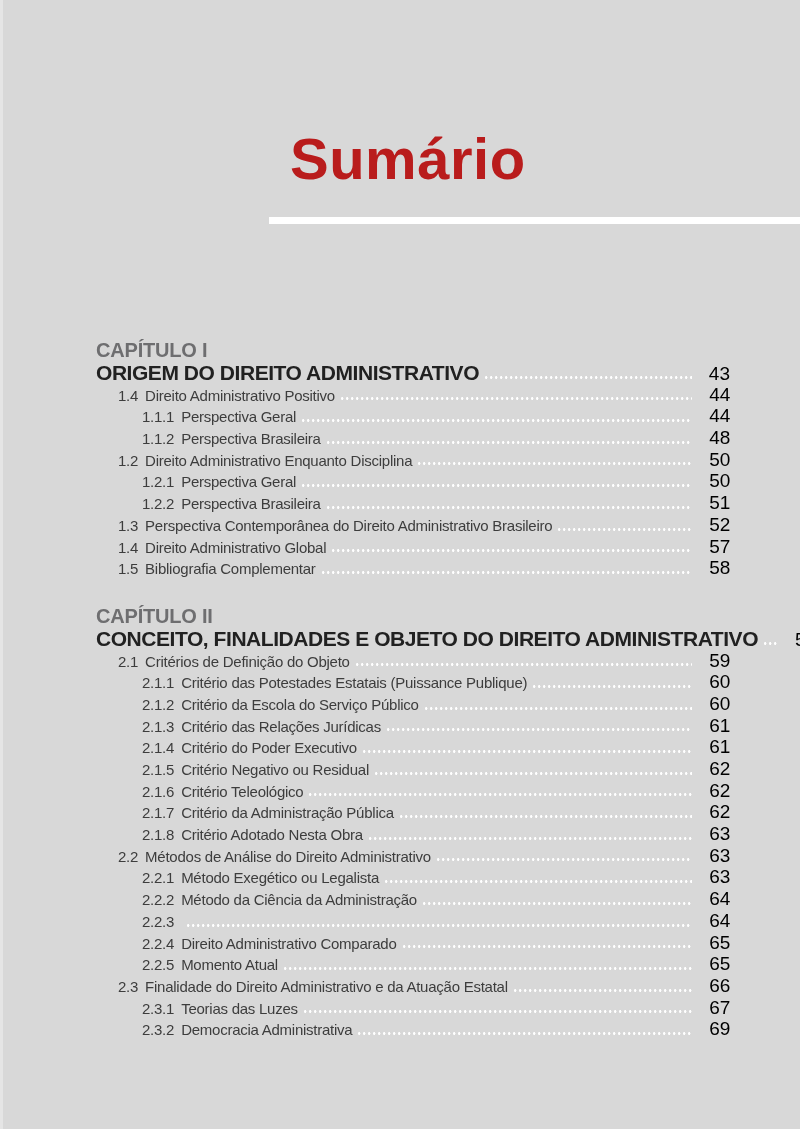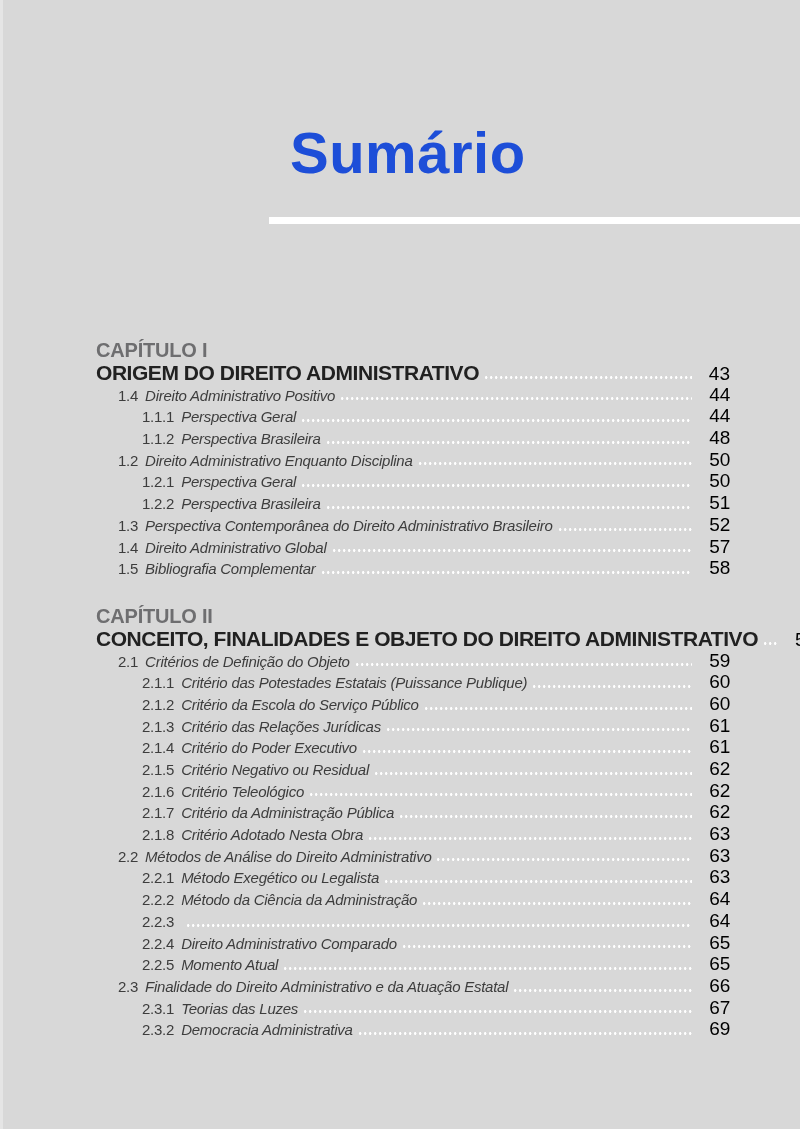--- a/index.html
+++ b/index.html
@@ -16,26 +16,26 @@
   .page-edge {
     position: absolute;
     left: 0; top: 0;
     width: 3px; height: 100%;
     background: #e5e5e5;
   }
 
   .title {
     position: absolute;
     left: 290px;
-    top: 121px;
+    top: 127px;
     margin: 0;
     font-size: 58px;
     line-height: 64px;
     font-weight: bold;
-    color: #1d4ed8;
+    color: #b91c1c;
     letter-spacing: 0.5px;
   }
 
   .rule {
     position: absolute;
     left: 269px;
     top: 217px;
     width: 531px;
     height: 7px;
     background: #ffffff;
@@ -76,21 +76,21 @@
 
   .entry {
     font-size: 15px;
     color: #3d3d3d;
     letter-spacing: -0.25px;
   }
   .entry.lvl1 { padding-left: 22px; }
   .entry.lvl2 { padding-left: 46px; }
 
   .entry .num { margin-right: 7px; white-space: nowrap; }
-  .entry .label { white-space: nowrap; font-style: italic; }
+  .entry .label { white-space: nowrap; }
 
   .leader {
     flex: 1 1 auto;
     min-width: 14px;
     height: 3px;
     align-self: flex-end;
     margin: 0 8px 5px 6px;
     background-image: radial-gradient(circle at 1.2px 1.5px, #ffffff 1.1px, rgba(255,255,255,0) 1.45px);
     background-size: 5px 3px;
     background-repeat: repeat-x;

